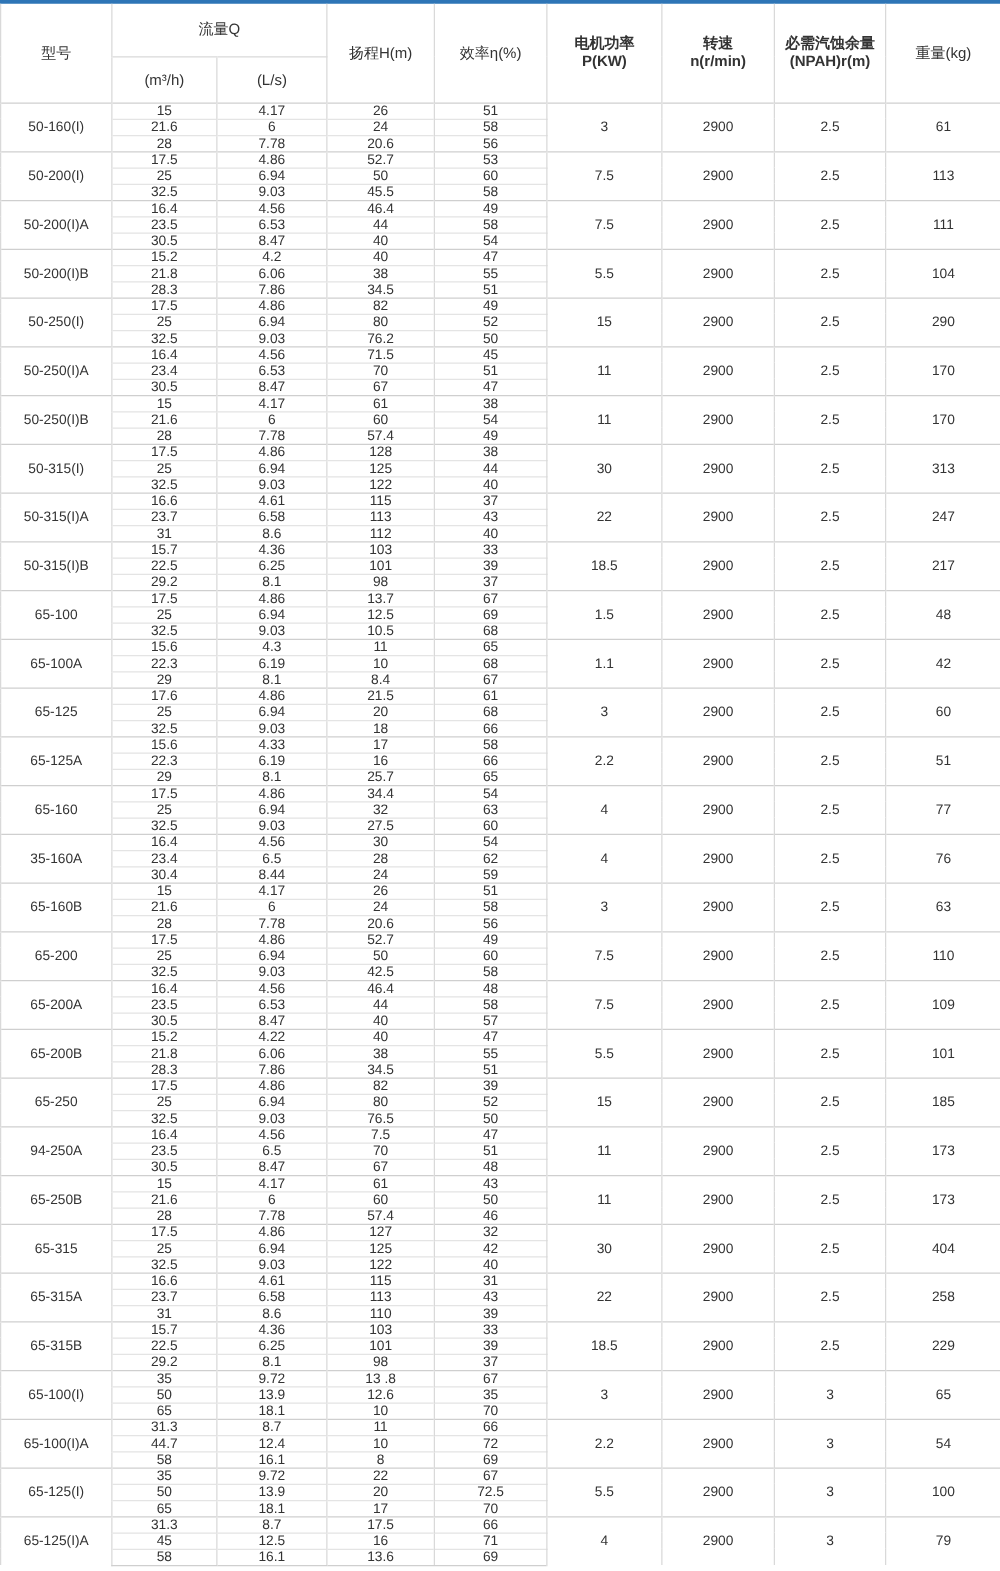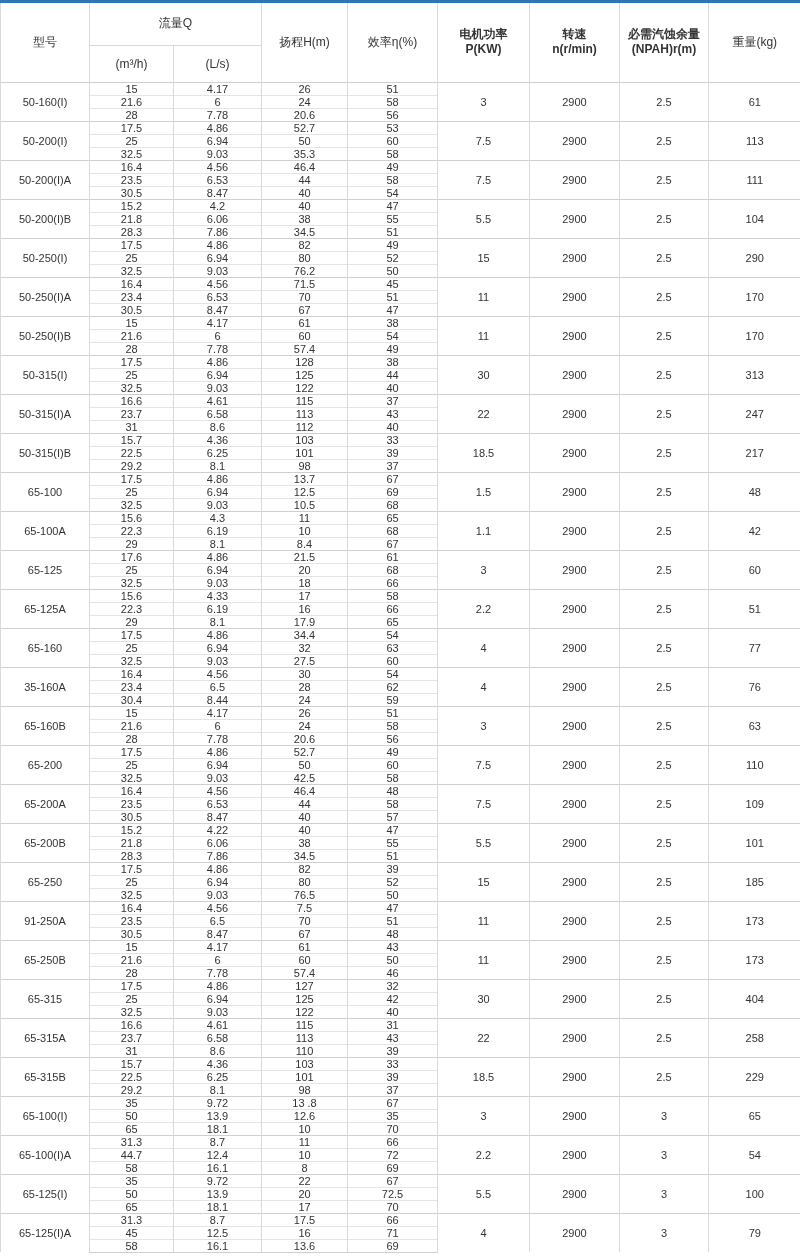--- a/index.html
+++ b/index.html
@@ -101,21 +101,21 @@
       </tr>
       <tr class="sub">
         <td>25</td>
         <td>6.94</td>
         <td>50</td>
         <td>60</td>
       </tr>
       <tr class="sub">
         <td>32.5</td>
         <td>9.03</td>
-        <td>35.3</td>
+        <td>45.5</td>
         <td>58</td>
       </tr>
       <tr class="grp">
         <td rowspan="3" class="model">50-200(I)A</td>
         <td>16.4</td>
         <td>4.56</td>
         <td>46.4</td>
         <td>49</td>
         <td rowspan="3">7.5</td>
         <td rowspan="3">2900</td>
@@ -377,21 +377,21 @@
       </tr>
       <tr class="sub">
         <td>22.3</td>
         <td>6.19</td>
         <td>16</td>
         <td>66</td>
       </tr>
       <tr class="sub">
         <td>29</td>
         <td>8.1</td>
-        <td>17.9</td>
+        <td>25.7</td>
         <td>65</td>
       </tr>
       <tr class="grp">
         <td rowspan="3" class="model">65-160</td>
         <td>17.5</td>
         <td>4.86</td>
         <td>34.4</td>
         <td>54</td>
         <td rowspan="3">4</td>
         <td rowspan="3">2900</td>
@@ -542,21 +542,21 @@
         <td>80</td>
         <td>52</td>
       </tr>
       <tr class="sub">
         <td>32.5</td>
         <td>9.03</td>
         <td>76.5</td>
         <td>50</td>
       </tr>
       <tr class="grp">
-        <td rowspan="3" class="model">91-250A</td>
+        <td rowspan="3" class="model">94-250A</td>
         <td>16.4</td>
         <td>4.56</td>
         <td>7.5</td>
         <td>47</td>
         <td rowspan="3">11</td>
         <td rowspan="3">2900</td>
         <td rowspan="3">2.5</td>
         <td rowspan="3">173</td>
       </tr>
       <tr class="sub">

